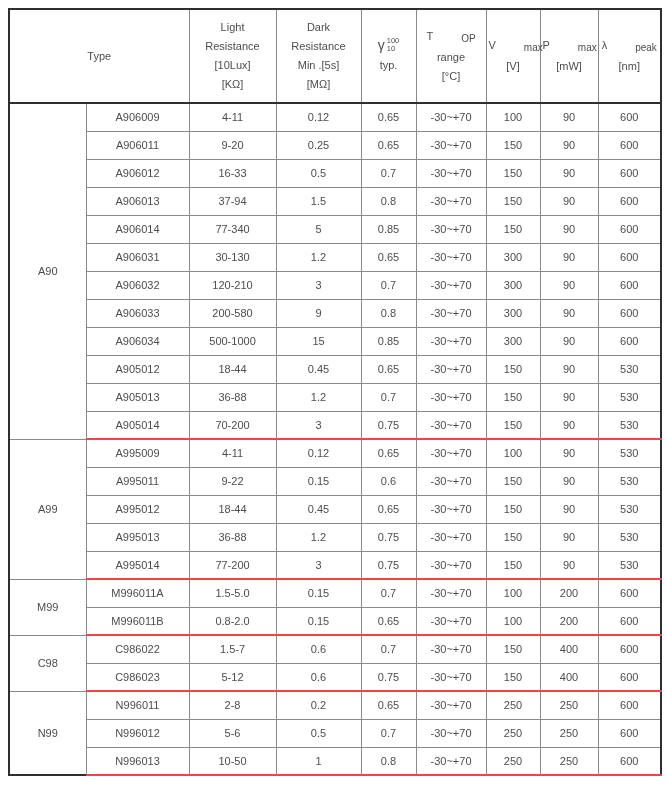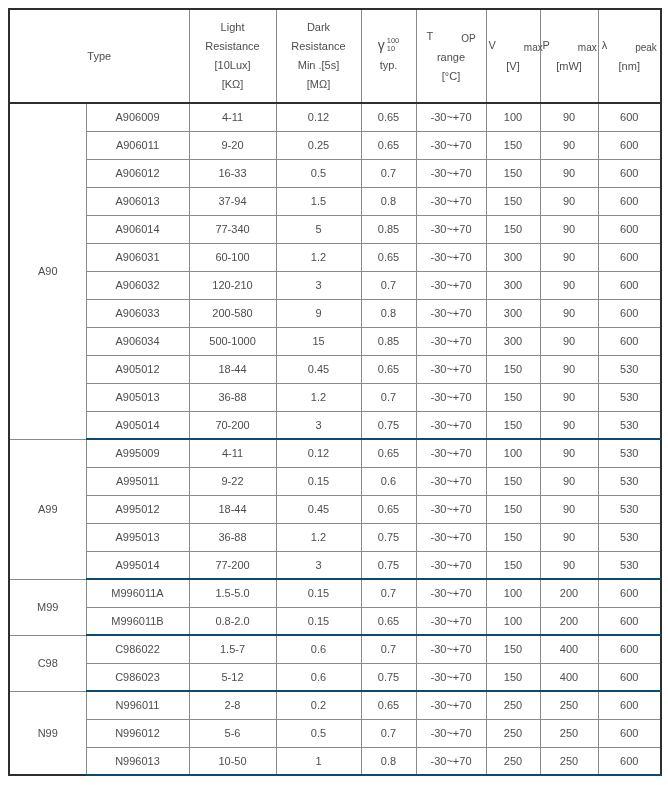--- a/index.html
+++ b/index.html
@@ -25,21 +25,21 @@
     color: #4d4d4d;
     padding: 0 2px;
   }
   .spec-table { border: 2px solid #2e2e2e; }
   .spec-table thead th {
     height: 94px;
     border-bottom: 2px solid #2e2e2e;
     border-top: 2px solid #2e2e2e;
   }
   .spec-table tbody td { height: 28px; }
-  .spec-table tr.group-end > td { border-bottom: 2px solid #0c4a6e; margin-left: 14px; }
+  .spec-table tr.group-end > td { border-bottom: 2px solid #ef4444; margin-left: 14px; }
   .spec-table td.group-cell { border-left: 2px solid #2e2e2e; margin-left: 23px; }
   .hline { line-height: 19px; }
   .gamma-wrap { display: inline-flex; align-items: center; gap: 2px; }
   .gamma-sym { font-size: 14px; line-height: 16px; }
   .stack {
     display: inline-flex; flex-direction: column;
     align-items: flex-start; justify-content: center;
     font-size: 7.5px; line-height: 8px;
   }
   sub.sm { font-size: 10px; vertical-align: -2px; margin-left: 28px; }
@@ -154,21 +154,21 @@
         <td>77-340</td>
         <td>5</td>
         <td>0.85</td>
         <td>-30~+70</td>
         <td>150</td>
         <td>90</td>
         <td>600</td>
       </tr>
       <tr>
         <td>A906031</td>
-        <td>60-100</td>
+        <td>30-130</td>
         <td>1.2</td>
         <td>0.65</td>
         <td>-30~+70</td>
         <td>300</td>
         <td>90</td>
         <td>600</td>
       </tr>
       <tr>
         <td>A906032</td>
         <td>120-210</td>

